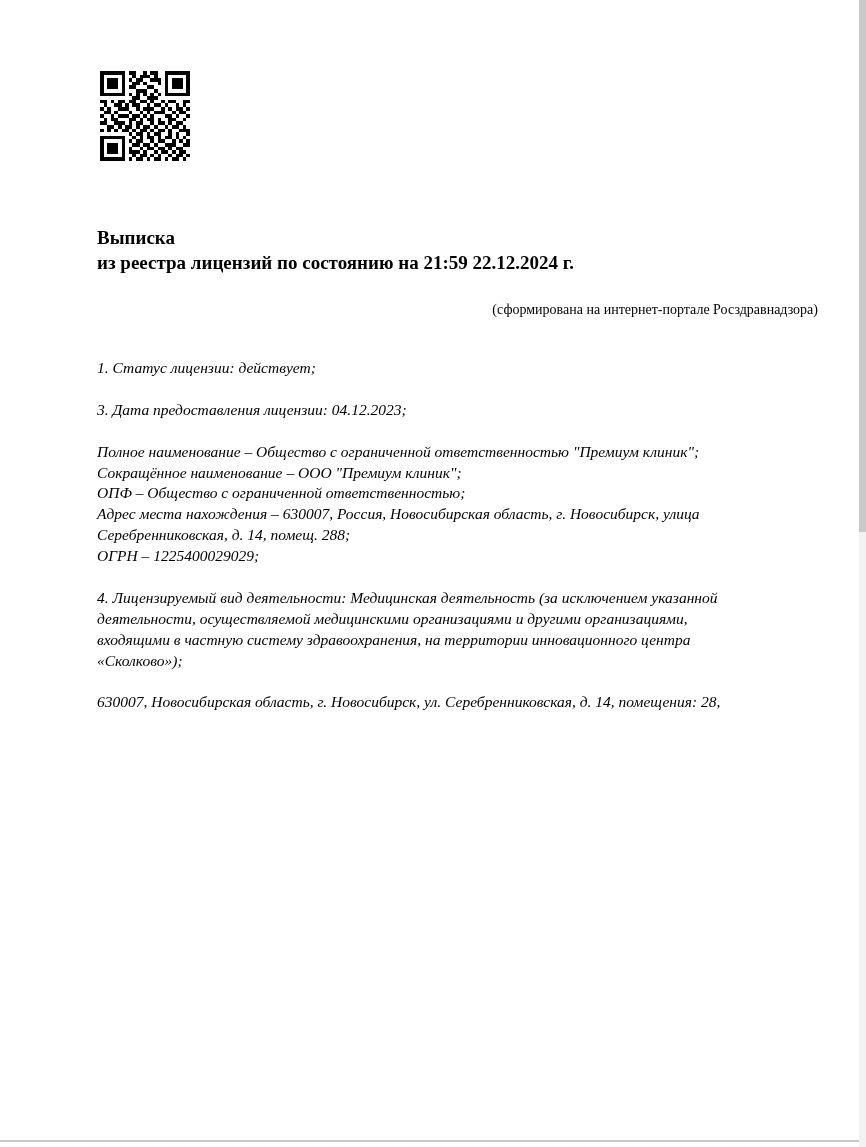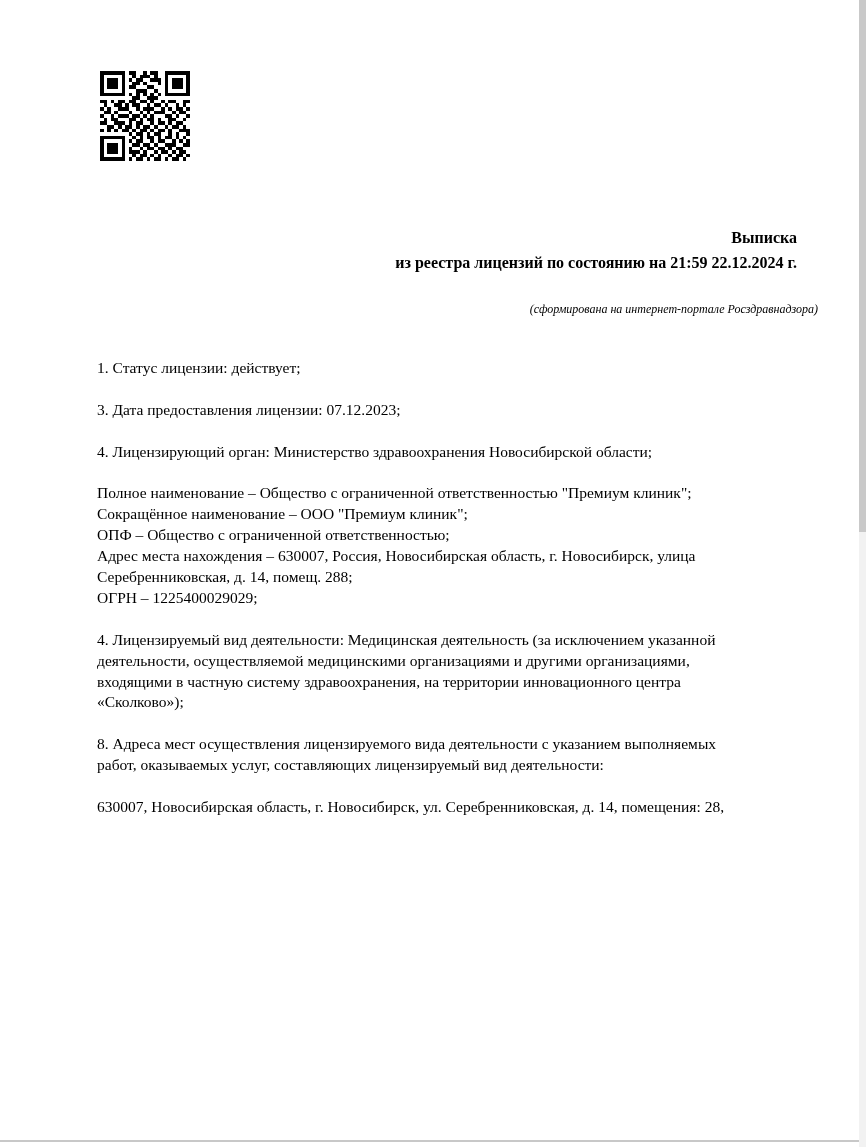--- a/index.html
+++ b/index.html
@@ -22,46 +22,46 @@
     top: 71px;
     width: 90px;
     height: 90px;
   }
   .qr svg { display: block; width: 90px; height: 90px; shape-rendering: crispEdges; }
   .doc-title {
     position: absolute;
     left: 97px;
     width: 700px;
     top: 226px;
-    text-align: right;
-    font-size: 16px;
+    text-align: left;
+    font-size: 19px;
     line-height: 24.5px;
     font-weight: bold;
     white-space: pre-line;
   }
   .doc-subtitle {
     position: absolute;
     right: 48px;
     top: 301px;
-    font-size: 12px;
+    font-size: 14px;
     line-height: 17px;
     white-space: pre;
-    font-style: italic;
   }
   .doc-body {
     position: absolute;
     left: 97px;
     top: 358px;
     width: 714px;
   }
   .doc-body p {
     margin: 0 0 20.9px 0;
     font-size: 15.5px;
     line-height: 20.9px;
     white-space: pre;
+    font-style: italic;
   }
   .page-bottom-border {
     position: absolute;
     left: 0;
     right: 7px;
     top: 1140px;
     height: 2px;
     background: #c8c8c8;
   }
   .scrollbar-track {
@@ -423,34 +423,31 @@
       </svg>
   </div>
 
   <div class="doc-title">Выписка
 из реестра лицензий по состоянию на 21:59 22.12.2024 г.</div>
 
   <div class="doc-subtitle">(сформирована на интернет-портале Росздравнадзора)</div>
 
   <div class="doc-body">
     <p>1. Статус лицензии: действует;</p>
-    <p>3. Дата предоставления лицензии: 07.12.2023;</p>
-    <p>4. Лицензирующий орган: Министерство здравоохранения Новосибирской области;</p>
+    <p>3. Дата предоставления лицензии: 04.12.2023;</p>
     <p>Полное наименование – Общество с ограниченной ответственностью "Премиум клиник";
 Сокращённое наименование – ООО "Премиум клиник";
 ОПФ – Общество с ограниченной ответственностью;
 Адрес места нахождения – 630007, Россия, Новосибирская область, г. Новосибирск, улица
 Серебренниковская, д. 14, помещ. 288;
 ОГРН – 1225400029029;</p>
     <p>4. Лицензируемый вид деятельности: Медицинская деятельность (за исключением указанной
 деятельности, осуществляемой медицинскими организациями и другими организациями,
 входящими в частную систему здравоохранения, на территории инновационного центра
 «Сколково»);</p>
-    <p>8. Адреса мест осуществления лицензируемого вида деятельности с указанием выполняемых
-работ, оказываемых услуг, составляющих лицензируемый вид деятельности:</p>
     <p>630007, Новосибирская область, г. Новосибирск, ул. Серебренниковская, д. 14, помещения: 28,</p>
   </div>
 
   <div class="page-bottom-border"></div>
 
   <div class="scrollbar-track">
     <div class="scrollbar-thumb"></div>
   </div>
 
 </div>

